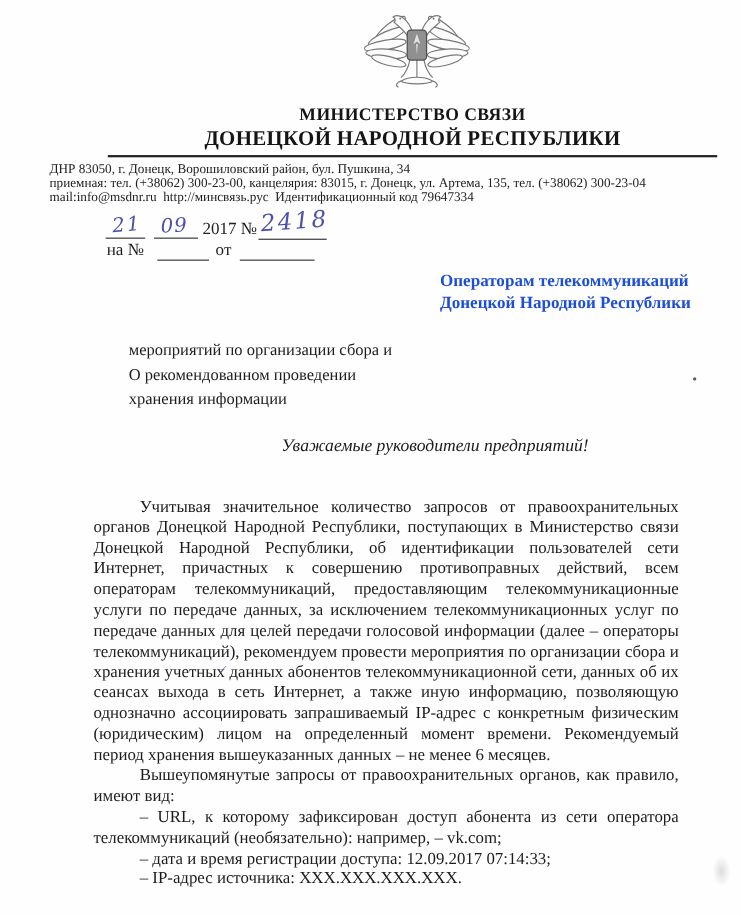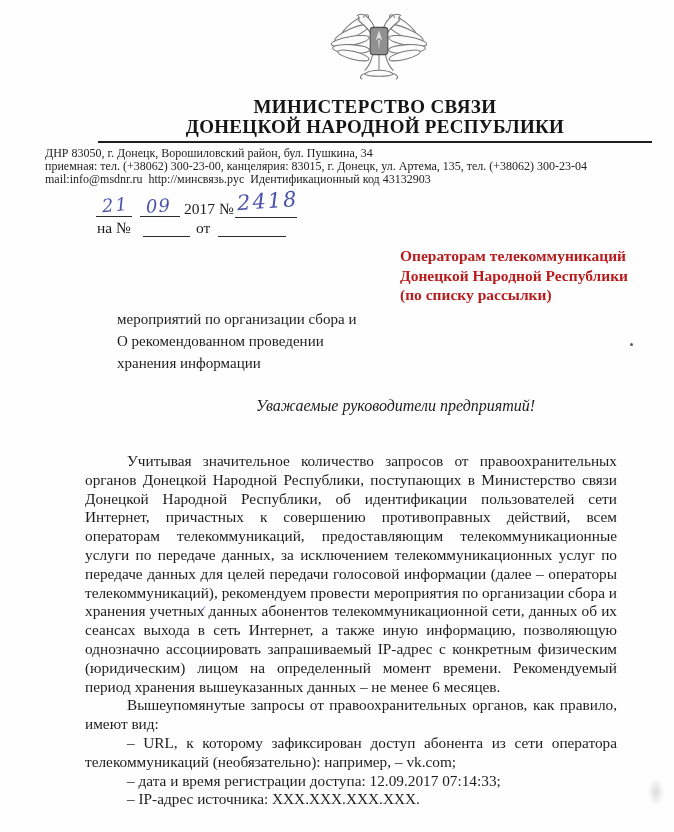--- a/index.html
+++ b/index.html
@@ -8,21 +8,21 @@
     width:674px;height:832px;
     background:#fefefe;
     font-family:"Liberation Serif", serif;
     color:#1d1d1d;
     overflow:hidden;
   }
   .abs{position:absolute;}
   
   .emblem{left:331px;top:5px;width:96px;height:80px;}
   .title{left:95px;width:560px;text-align:center;font-weight:bold;color:#151515;}
-  .title1{top:96px;font-size:19px;letter-spacing:.4px;}
+  .title1{top:96px;font-size:16px;letter-spacing:.4px;}
   .title2{top:116px;font-size:19px;letter-spacing:.3px;}
   .rule{left:98px;top:141px;width:554px;height:2px;background:#1f1f1f;}
   .addr{left:45px;width:620px;text-align:left;font-size:12px;color:#222;white-space:pre-wrap;}
   .addr1{top:146px;}
   .addr2{top:159px;}
   .addr3{top:172px;}
   
   .hw{font-style:italic;color:#4a51ab;font-family:"DejaVu Serif", serif;}
   .hw-day{left:102px;top:194px;font-size:18px;transform:rotate(-5deg);letter-spacing:2px;}
   .hw-month{left:146px;top:195px;font-size:18px;transform:rotate(-3deg);letter-spacing:1px;}
@@ -30,21 +30,21 @@
   .printed-date{left:184px;top:200px;font-size:15.5px;}
   .uline{border-bottom:1.6px solid #2a2a2a;height:0;}
   .ul-day{left:96px;top:216px;width:36px;}
   .ul-month{left:140px;top:216px;width:40px;}
   .ul-number{left:235px;top:217px;width:62px;}
   .ref2-label{left:97px;top:219px;font-size:15.5px;}
   .ul-ref2a{left:143px;top:236px;width:47px;}
   .ref2-from{left:196px;top:219px;font-size:15.5px;}
   .ul-ref2b{left:218px;top:236px;width:68px;}
   
-  .addressee{left:400px;top:246px;width:240px;font-weight:bold;font-size:15.5px;line-height:19.5px;color:#b91c1c;}
+  .addressee{left:400px;top:246px;width:240px;font-weight:bold;font-size:15.5px;line-height:19.5px;color:#1d4ed8;}
   .subject{left:117px;top:309px;width:268px;font-size:15px;line-height:21.8px;}
   .salutation{left:256px;top:397px;font-size:16px;font-weight:normal;font-style:italic;color:#1a1a1a;}
   
   .body-text{left:85px;top:452px;width:532px;font-size:15.3px;line-height:18.8px;text-align:justify;color:#1c1c1c;}
   .body-text p{margin:0;text-indent:42px;}
   
   .ink-tick{left:201px;top:603px;font-size:11px;color:#4a51ab;transform:rotate(14deg);font-style:italic;}
   .stray-dot{left:630px;top:343px;width:3px;height:3px;background:#5a5a5a;border-radius:50%;}
   .smudge{left:648px;top:778px;width:16px;height:28px;background:radial-gradient(closest-side,#9a9a9a55,#ffffff00);}
 </style>
@@ -77,38 +77,37 @@
       <rect x="49" y="28" width="22" height="34" rx="4" fill="#909090" stroke="#4d4d4d" stroke-width="1.4"></rect>
       <path d="M60,32 L56,44 L60,41 L64,44 Z M59,44 L61,44 L60,56 Z" fill="#e2e2e2"></path>
     </svg>
   </div>
 
   <div class="abs title title1">МИНИСТЕРСТВО СВЯЗИ</div>
   <div class="abs title title2">ДОНЕЦКОЙ НАРОДНОЙ РЕСПУБЛИКИ</div>
   <div class="abs rule"></div>
   <div class="abs addr addr1">ДНР 83050, г. Донецк, Ворошиловский район, бул. Пушкина, 34</div>
   <div class="abs addr addr2">приемная: тел. (+38062) 300-23-00, канцелярия: 83015, г. Донецк, ул. Артема, 135, тел. (+38062) 300-23-04</div>
-  <div class="abs addr addr3">mail:info@msdnr.ru  http://минсвязь.рус  Идентификационный код 43132903</div>
+  <div class="abs addr addr3">mail:info@msdnr.ru  http://минсвязь.рус  Идентификационный код 79647334</div>
 
   <div class="abs hw hw-day">21</div>
   <div class="abs uline ul-day"></div>
   <div class="abs hw hw-month">09</div>
   <div class="abs uline ul-month"></div>
   <div class="abs printed-date">2017 №</div>
   <div class="abs hw hw-number">2418</div>
   <div class="abs uline ul-number"></div>
   <div class="abs ref2-label">на №</div>
   <div class="abs uline ul-ref2a"></div>
   <div class="abs ref2-from">от</div>
   <div class="abs uline ul-ref2b"></div>
 
   <div class="abs addressee">
     <div>Операторам телекоммуникаций</div>
     <div>Донецкой Народной Республики</div>
-    <div>(по списку рассылки)</div>
   </div>
 
   <div class="abs subject">
     <div>мероприятий по организации сбора и</div>
     <div>О рекомендованном проведении</div>
     <div>хранения информации</div>
   </div>
 
   <div class="abs salutation">Уважаемые руководители предприятий!</div>
 

